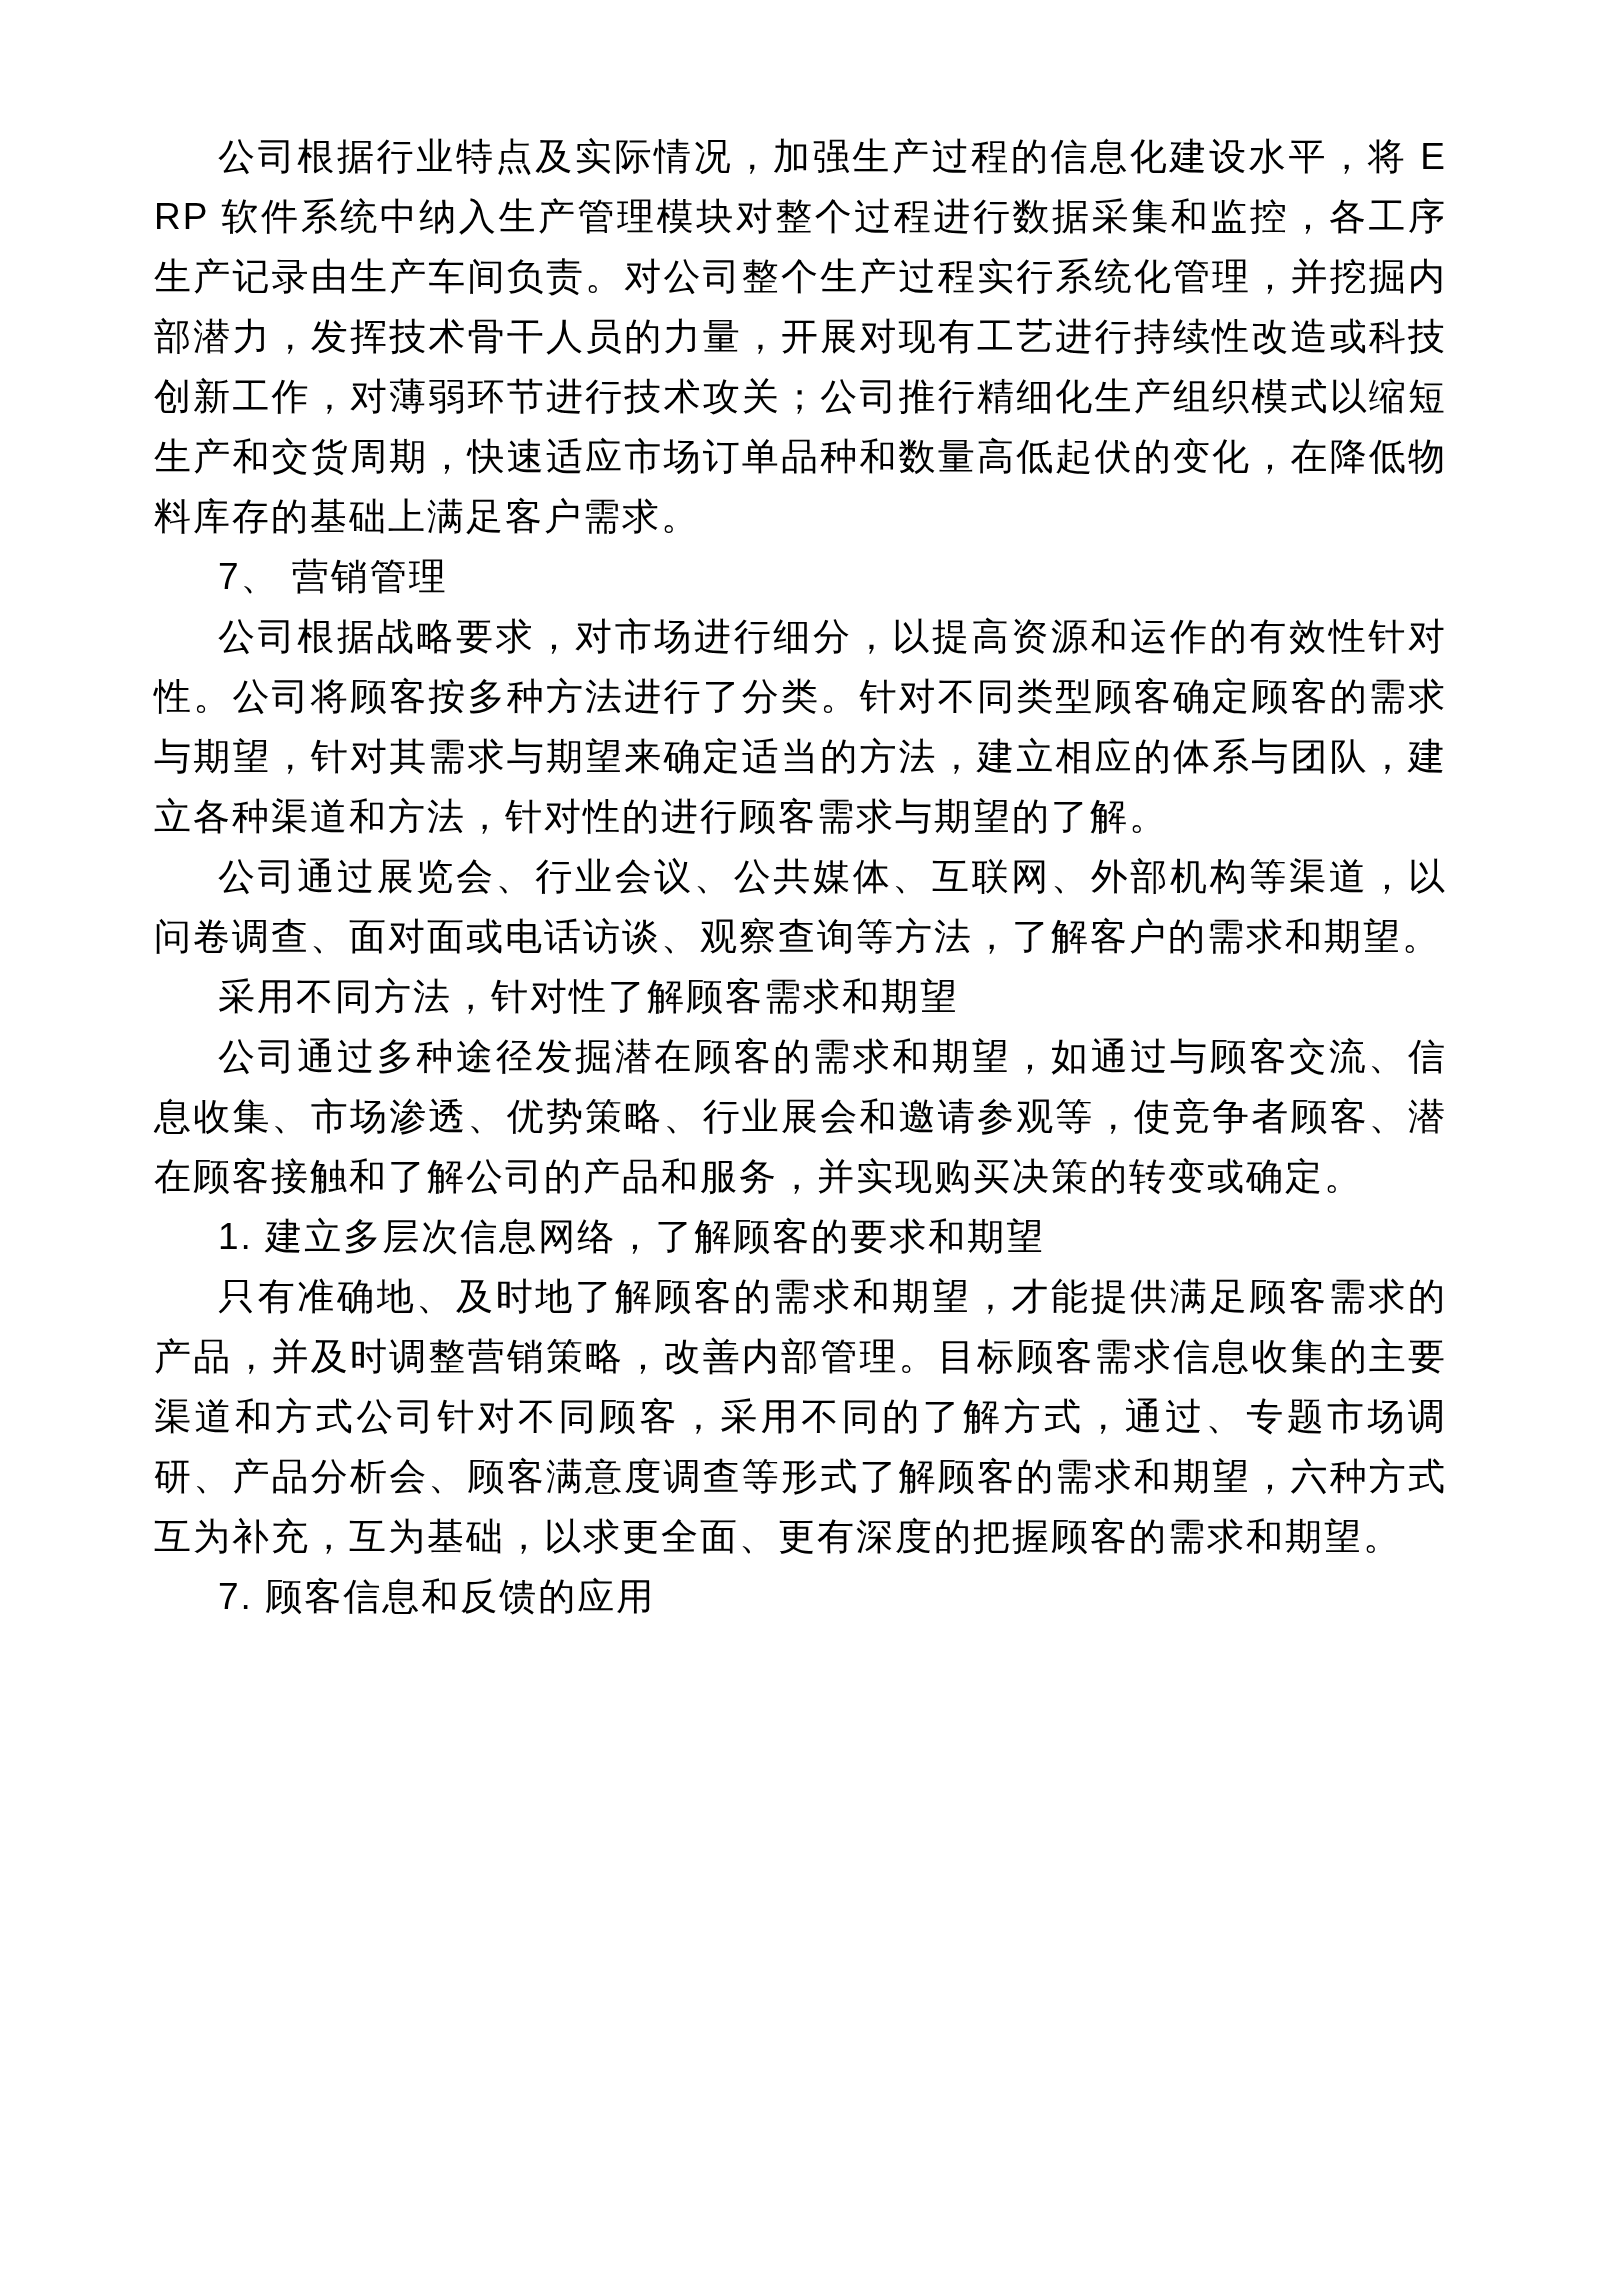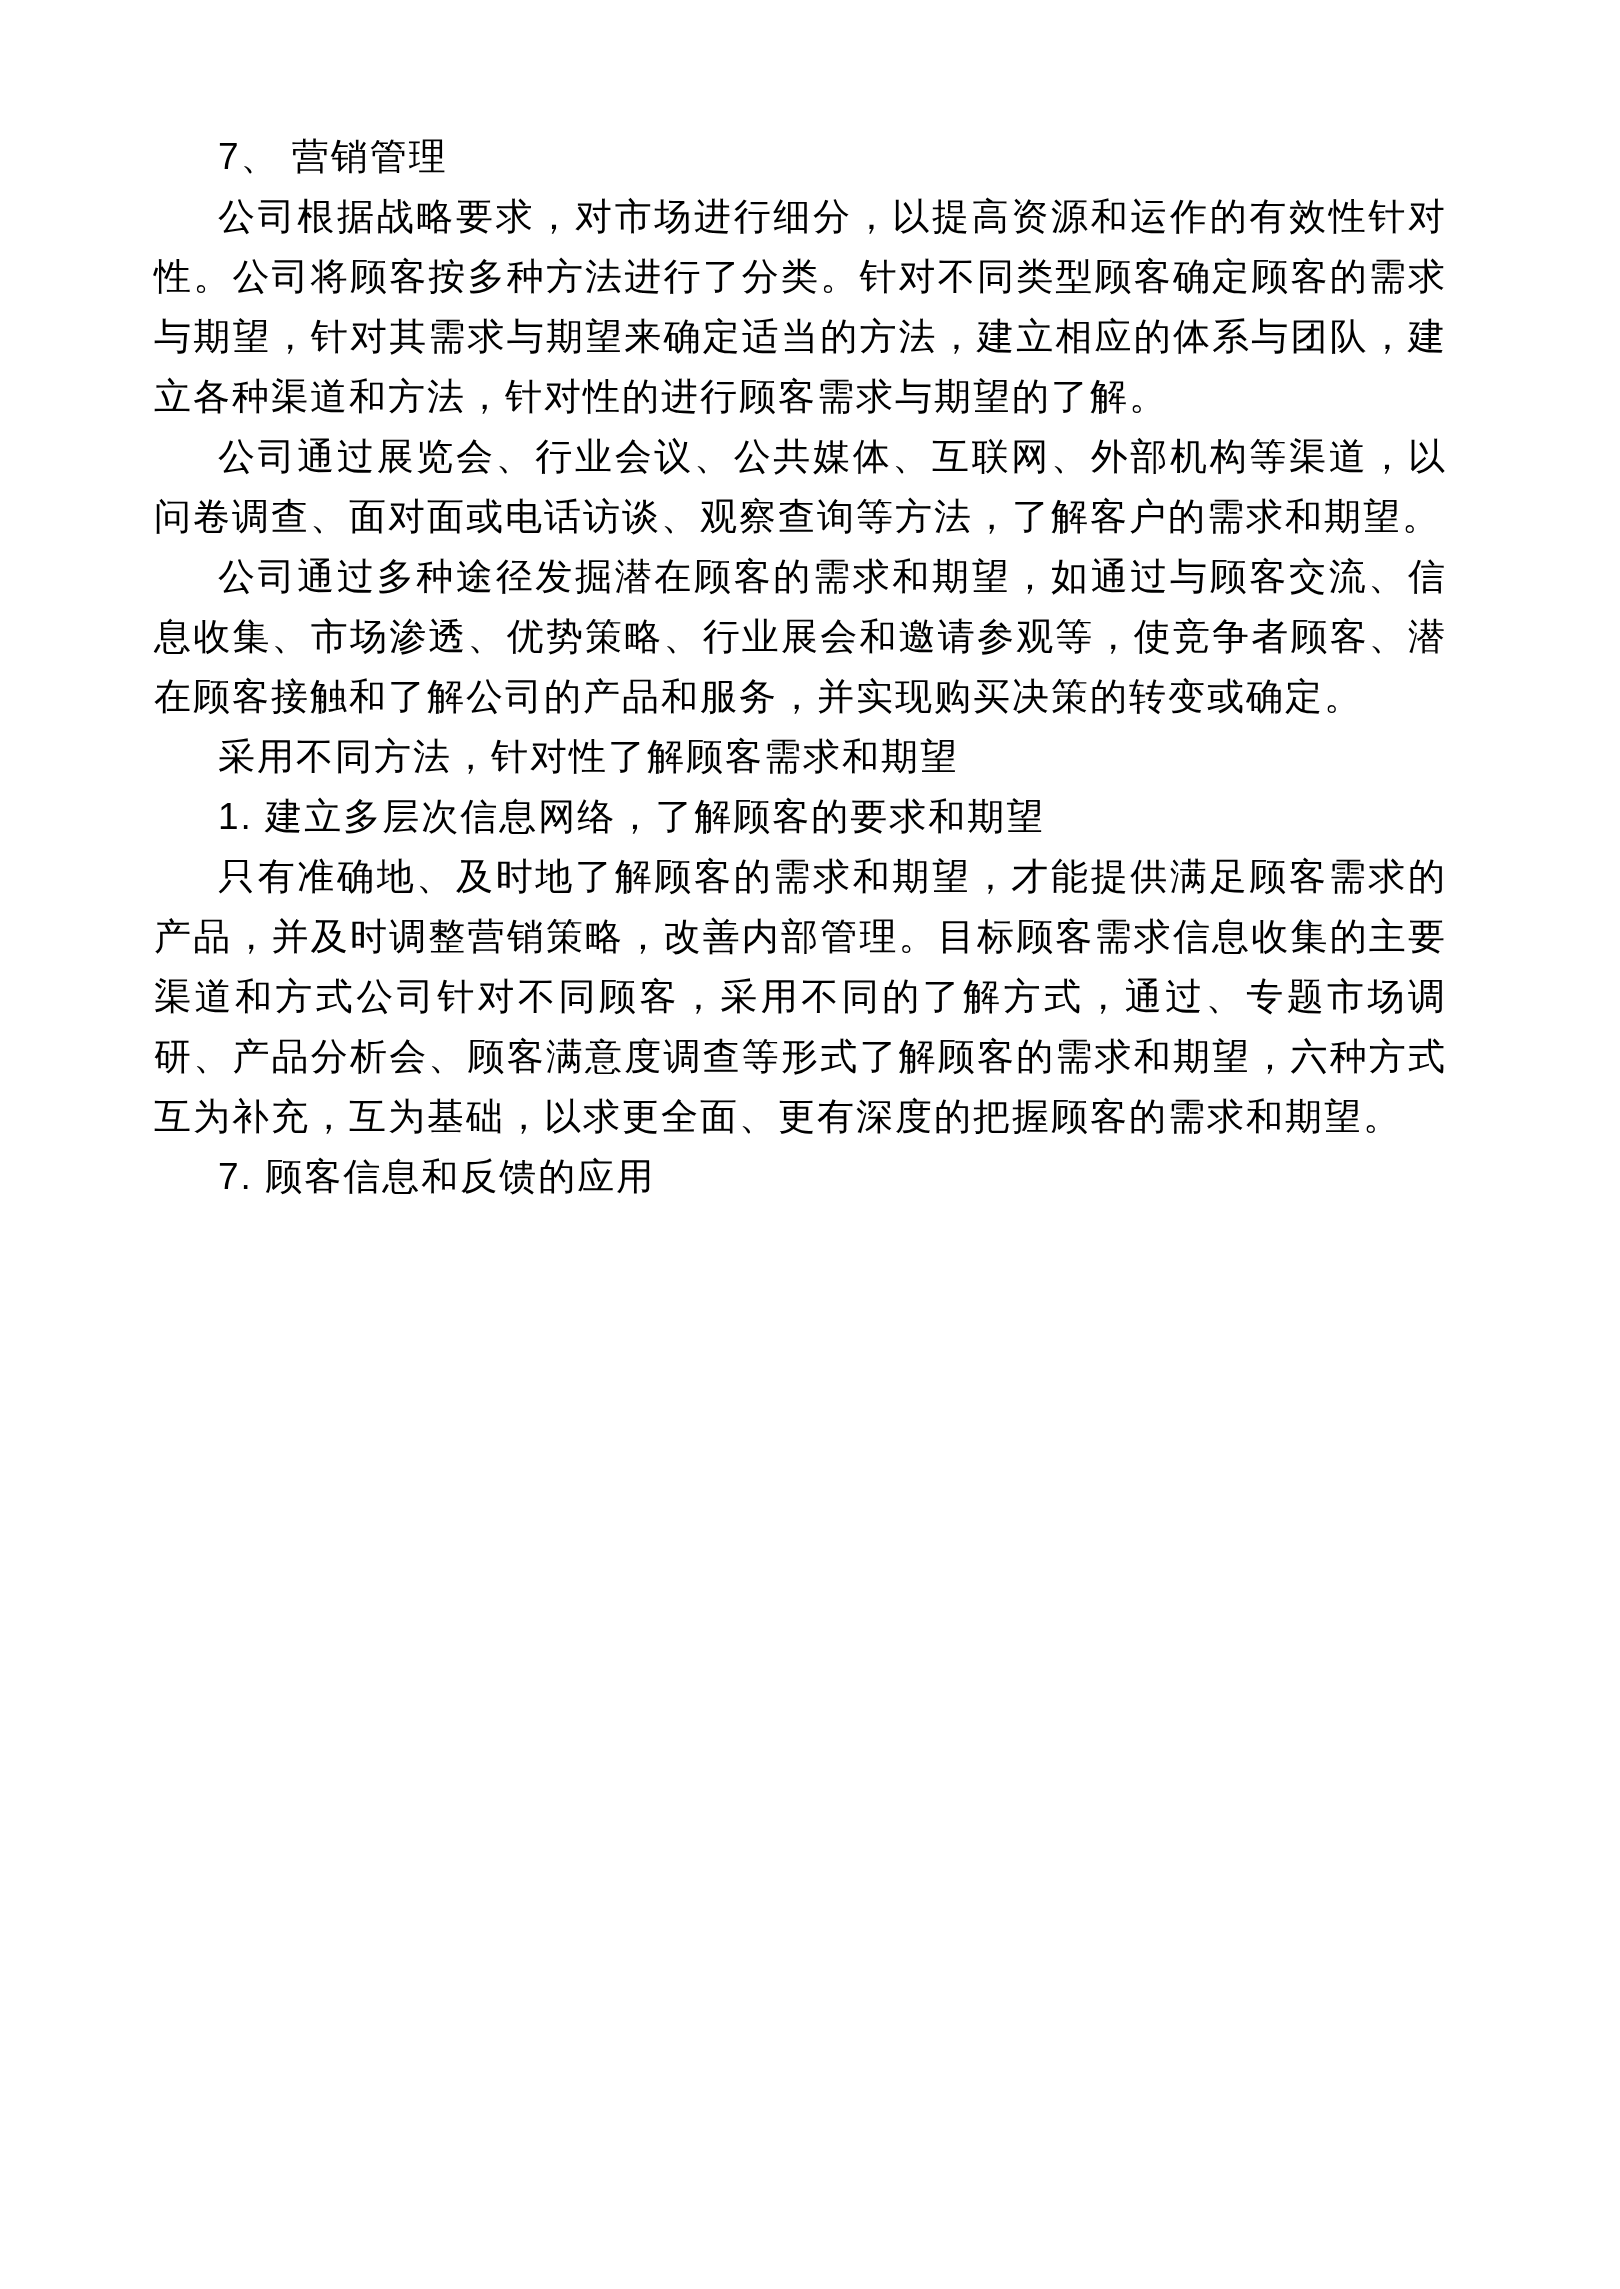--- a/index.html
+++ b/index.html
@@ -30,23 +30,24 @@
     text-indent: 64px;
     font-weight: 400;
     word-break: break-all;
   }
 </style>
 </head>
 <body>
 
 <div class="page" style="background: rgb(255, 255, 255);">
   <div class="doc-body">
+      <p style="color: rgb(0, 0, 0);">公司根据行业特点及实际情况，加强生产过程的信息化建设水平，将 ERP 软件系统中纳入生产管理模块对整个过程进行数据采集和监控，各工序生产记录由生产车间负责。对公司整个生产过程实行系统化管理，并挖掘内部潜力，发挥技术骨干人员的力量，开展对现有工艺进行持续性改造或科技创新工作，对薄弱环节进行技术攻关；公司推行精细化生产组织模式以缩短生产和交货周期，快速适应市场订单品种和数量高低起伏的变化，在降低物料库存的基础上满足客户需求。</p>
       <p style="color: rgb(0, 0, 0);">7、 营销管理</p>
       <p style="color: rgb(0, 0, 0);">公司根据战略要求，对市场进行细分，以提高资源和运作的有效性针对性。公司将顾客按多种方法进行了分类。针对不同类型顾客确定顾客的需求与期望，针对其需求与期望来确定适当的方法，建立相应的体系与团队，建立各种渠道和方法，针对性的进行顾客需求与期望的了解。</p>
       <p style="color: rgb(0, 0, 0);">公司通过展览会、行业会议、公共媒体、互联网、外部机构等渠道，以问卷调查、面对面或电话访谈、观察查询等方法，了解客户的需求和期望。</p>
+      <p style="color: rgb(0, 0, 0);">采用不同方法，针对性了解顾客需求和期望</p>
       <p style="color: rgb(0, 0, 0);">公司通过多种途径发掘潜在顾客的需求和期望，如通过与顾客交流、信息收集、市场渗透、优势策略、行业展会和邀请参观等，使竞争者顾客、潜在顾客接触和了解公司的产品和服务，并实现购买决策的转变或确定。</p>
-      <p style="color: rgb(0, 0, 0);">采用不同方法，针对性了解顾客需求和期望</p>
       <p style="color: rgb(0, 0, 0);">1. 建立多层次信息网络，了解顾客的要求和期望</p>
       <p style="color: rgb(0, 0, 0);">只有准确地、及时地了解顾客的需求和期望，才能提供满足顾客需求的产品，并及时调整营销策略，改善内部管理。目标顾客需求信息收集的主要渠道和方式公司针对不同顾客，采用不同的了解方式，通过、专题市场调研、产品分析会、顾客满意度调查等形式了解顾客的需求和期望，六种方式互为补充，互为基础，以求更全面、更有深度的把握顾客的需求和期望。</p>
       <p style="color: rgb(0, 0, 0);">7. 顾客信息和反馈的应用</p>
     </div>
 </div>
 
 
 </body></html>

